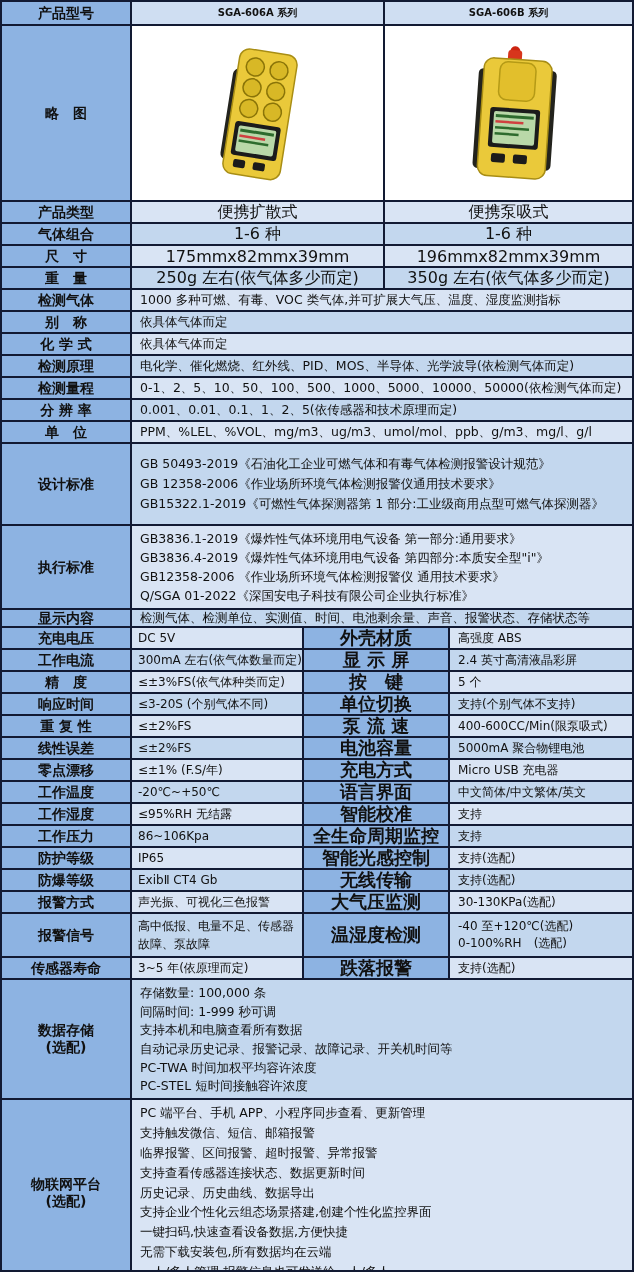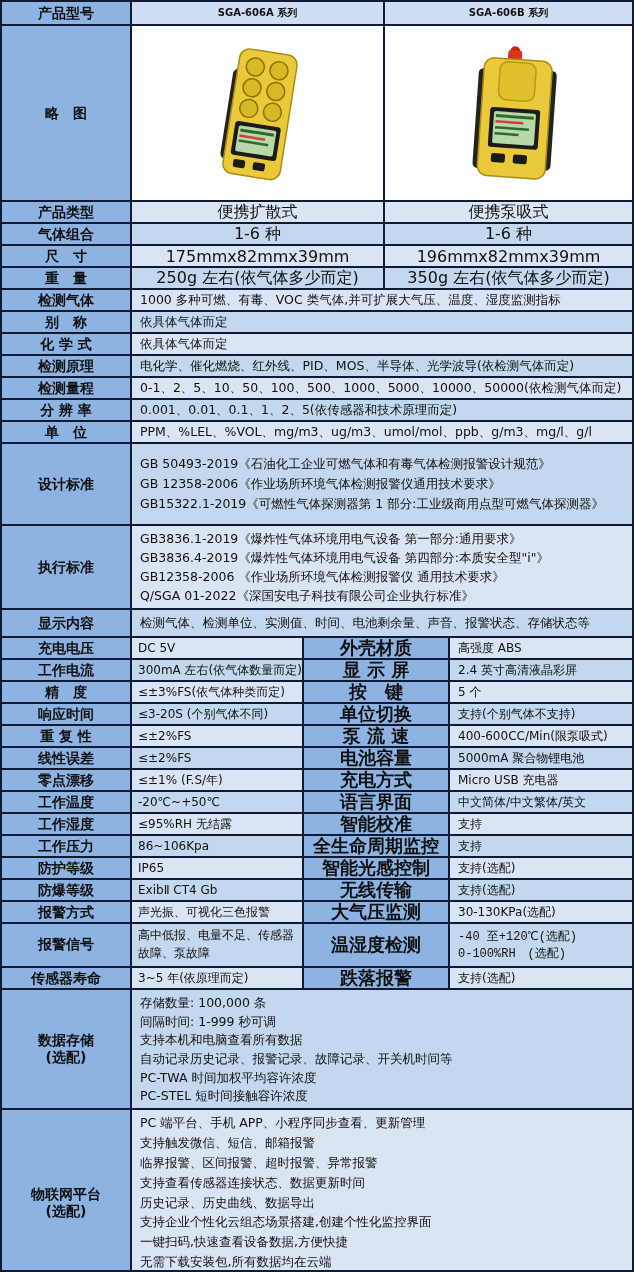--- a/index.html
+++ b/index.html
@@ -35,22 +35,22 @@
       display:flex;align-items:center;justify-content:center;text-align:center;}
   .q2{flex:1;display:flex;align-items:center;padding:0 8px;font-size:12px;white-space:nowrap;overflow:hidden;flex-direction:column;justify-content:center;align-items:flex-start;}
   .lines{flex:1;display:flex;flex-direction:column;justify-content:center;padding:3px 8px;}
   .lines>div{line-height:20px;font-size:12.5px;white-space:nowrap;overflow:hidden;}
   .lines.tight>div{line-height:19px;}
   .b{font-weight:bold;font-size:10px;}
   .L{background:var(--light);}
   .D{background:var(--dark);}
   .H{background:var(--head);}
   .W{background:#fff;}
-  .h24{height:24px;} .h22{height:22px;} .h26{height:28px;}
-  .h44{height:44px;font-family:Liberation Mono, monospace;} .h82{height:82px;} .h84{height:84px;}
+  .h24{height:24px;} .h22{height:22px;} .h26{height:18px;}
+  .h44{height:44px;} .h82{height:82px;} .h84{height:84px;}
   .hsk{height:176px;} .hst{height:120px;} .hio{height:187px;}
   .img{display:flex;align-items:center;justify-content:center;}
 </style>
 </head>
 <body>
 
 <div class="doc">
 
   <div class="row h24">
     <div class="cl">产品型号</div>

